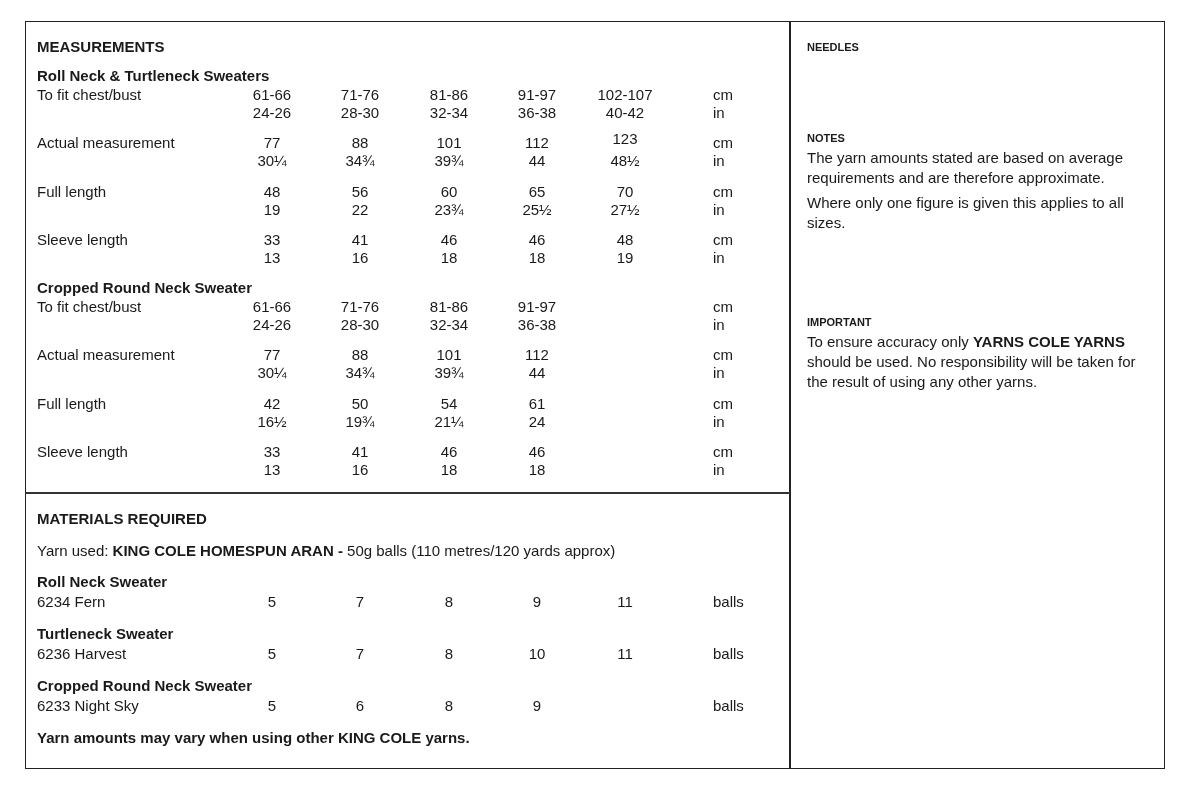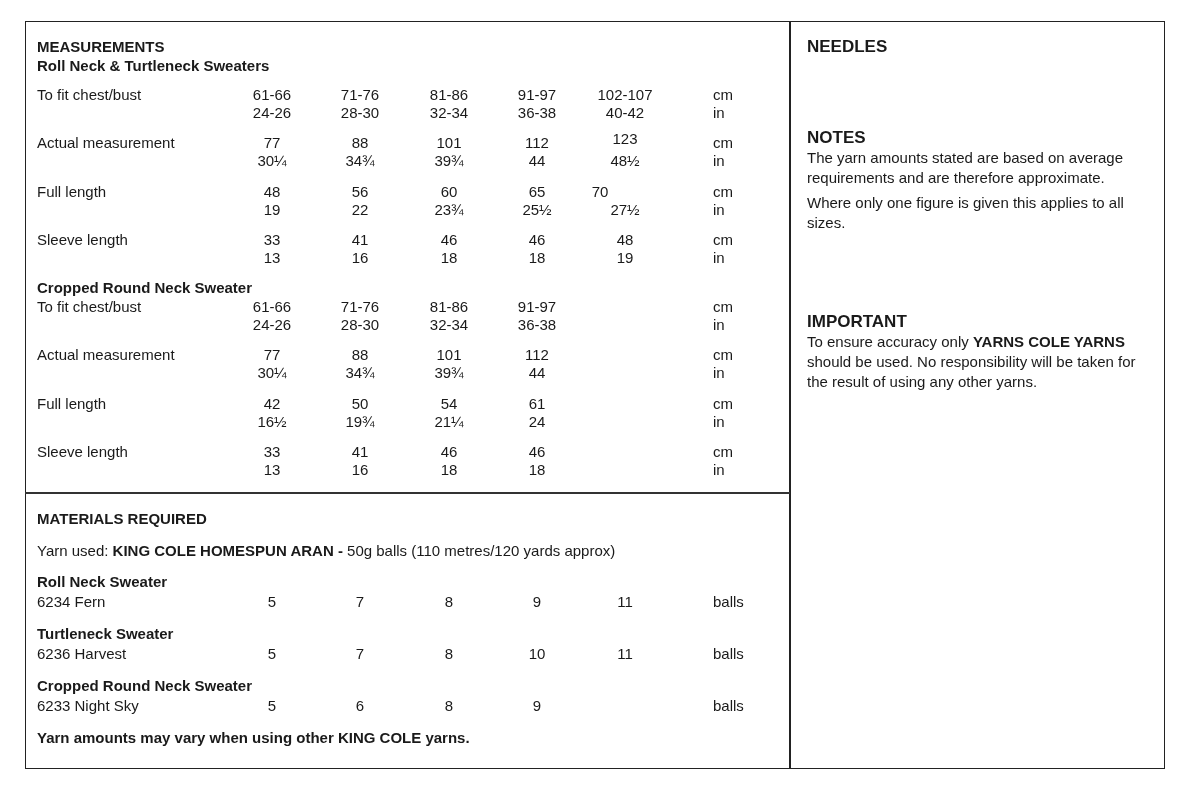--- a/index.html
+++ b/index.html
@@ -6,32 +6,32 @@
   body { width:1200px; height:795px; position:relative; font-family:"Liberation Sans", sans-serif; color:#1a1a1a; }
   .frame { position:absolute; left:25px; top:21px; width:1140px; height:748px; border:1.5px solid #222; box-sizing:border-box; }
   .vdiv { position:absolute; left:789px; top:21px; width:1.5px; height:748px; background:#222; }
   .hdiv { position:absolute; left:25px; top:492px; width:765px; height:2px; background:#333; }
   .t { position:absolute; font-size:15px; line-height:18px; white-space:nowrap; }
   .b { font-weight:bold; }
   .c { text-align:center; width:90px; margin-left:-45px; }
   .unit { position:absolute; font-size:15px; line-height:18px; }
   .right { position:absolute; left:807px; width:350px; font-size:15px; line-height:20px; }
   .right p { margin:0; }
-  .right h3 { margin:0; font-size:17px; font-weight:bold; line-height:20px; }
+  .right h3 { margin:0; font-size:11px; font-weight:bold; line-height:20px; }
 </style>
 </head>
 <body>
 
 <div class="frame"></div>
 <div class="vdiv"></div>
 <div class="hdiv"></div>
 
 <div id="left">
     <div class="t b" style="left: 37px; top: 38px;">MEASUREMENTS</div>
-    <div class="t b" style="left: 37px; top: 57px;">Roll Neck &amp; Turtleneck Sweaters</div>
+    <div class="t b" style="left: 37px; top: 67px;">Roll Neck &amp; Turtleneck Sweaters</div>
     <div class="t" style="left: 37px; top: 86px;">To fit chest/bust</div>
     <div class="t c" style="left: 272px; top: 86px;">61-66</div>
     <div class="t c" style="left: 272px; top: 104px;">24-26</div>
     <div class="t c" style="left: 360px; top: 86px;">71-76</div>
     <div class="t c" style="left: 360px; top: 104px;">28-30</div>
     <div class="t c" style="left: 449px; top: 86px;">81-86</div>
     <div class="t c" style="left: 449px; top: 104px;">32-34</div>
     <div class="t c" style="left: 537px; top: 86px;">91-97</div>
     <div class="t c" style="left: 537px; top: 104px;">36-38</div>
     <div class="t c" style="left: 625px; top: 86px;">102-107</div>
@@ -53,21 +53,21 @@
     <div class="unit" style="left: 713px; top: 152.3px;">in</div>
     <div class="t" style="left: 37px; top: 182.6px;">Full length</div>
     <div class="t c" style="left: 272px; top: 182.6px;">48</div>
     <div class="t c" style="left: 272px; top: 200.6px;">19</div>
     <div class="t c" style="left: 360px; top: 182.6px;">56</div>
     <div class="t c" style="left: 360px; top: 200.6px;">22</div>
     <div class="t c" style="left: 449px; top: 182.6px;">60</div>
     <div class="t c" style="left: 449px; top: 200.6px;">23¾</div>
     <div class="t c" style="left: 537px; top: 182.6px;">65</div>
     <div class="t c" style="left: 537px; top: 200.6px;">25½</div>
-    <div class="t c" style="left: 600px; top: 182.6px;">70</div>
+    <div class="t c" style="left: 625px; top: 182.6px;">70</div>
     <div class="t c" style="left: 625px; top: 200.6px;">27½</div>
     <div class="unit" style="left: 713px; top: 182.6px;">cm</div>
     <div class="unit" style="left: 713px; top: 200.6px;">in</div>
     <div class="t" style="left: 37px; top: 230.9px;">Sleeve length</div>
     <div class="t c" style="left: 272px; top: 230.9px;">33</div>
     <div class="t c" style="left: 272px; top: 248.9px;">13</div>
     <div class="t c" style="left: 360px; top: 230.9px;">41</div>
     <div class="t c" style="left: 360px; top: 248.9px;">16</div>
     <div class="t c" style="left: 449px; top: 230.9px;">46</div>
     <div class="t c" style="left: 449px; top: 248.9px;">18</div>

